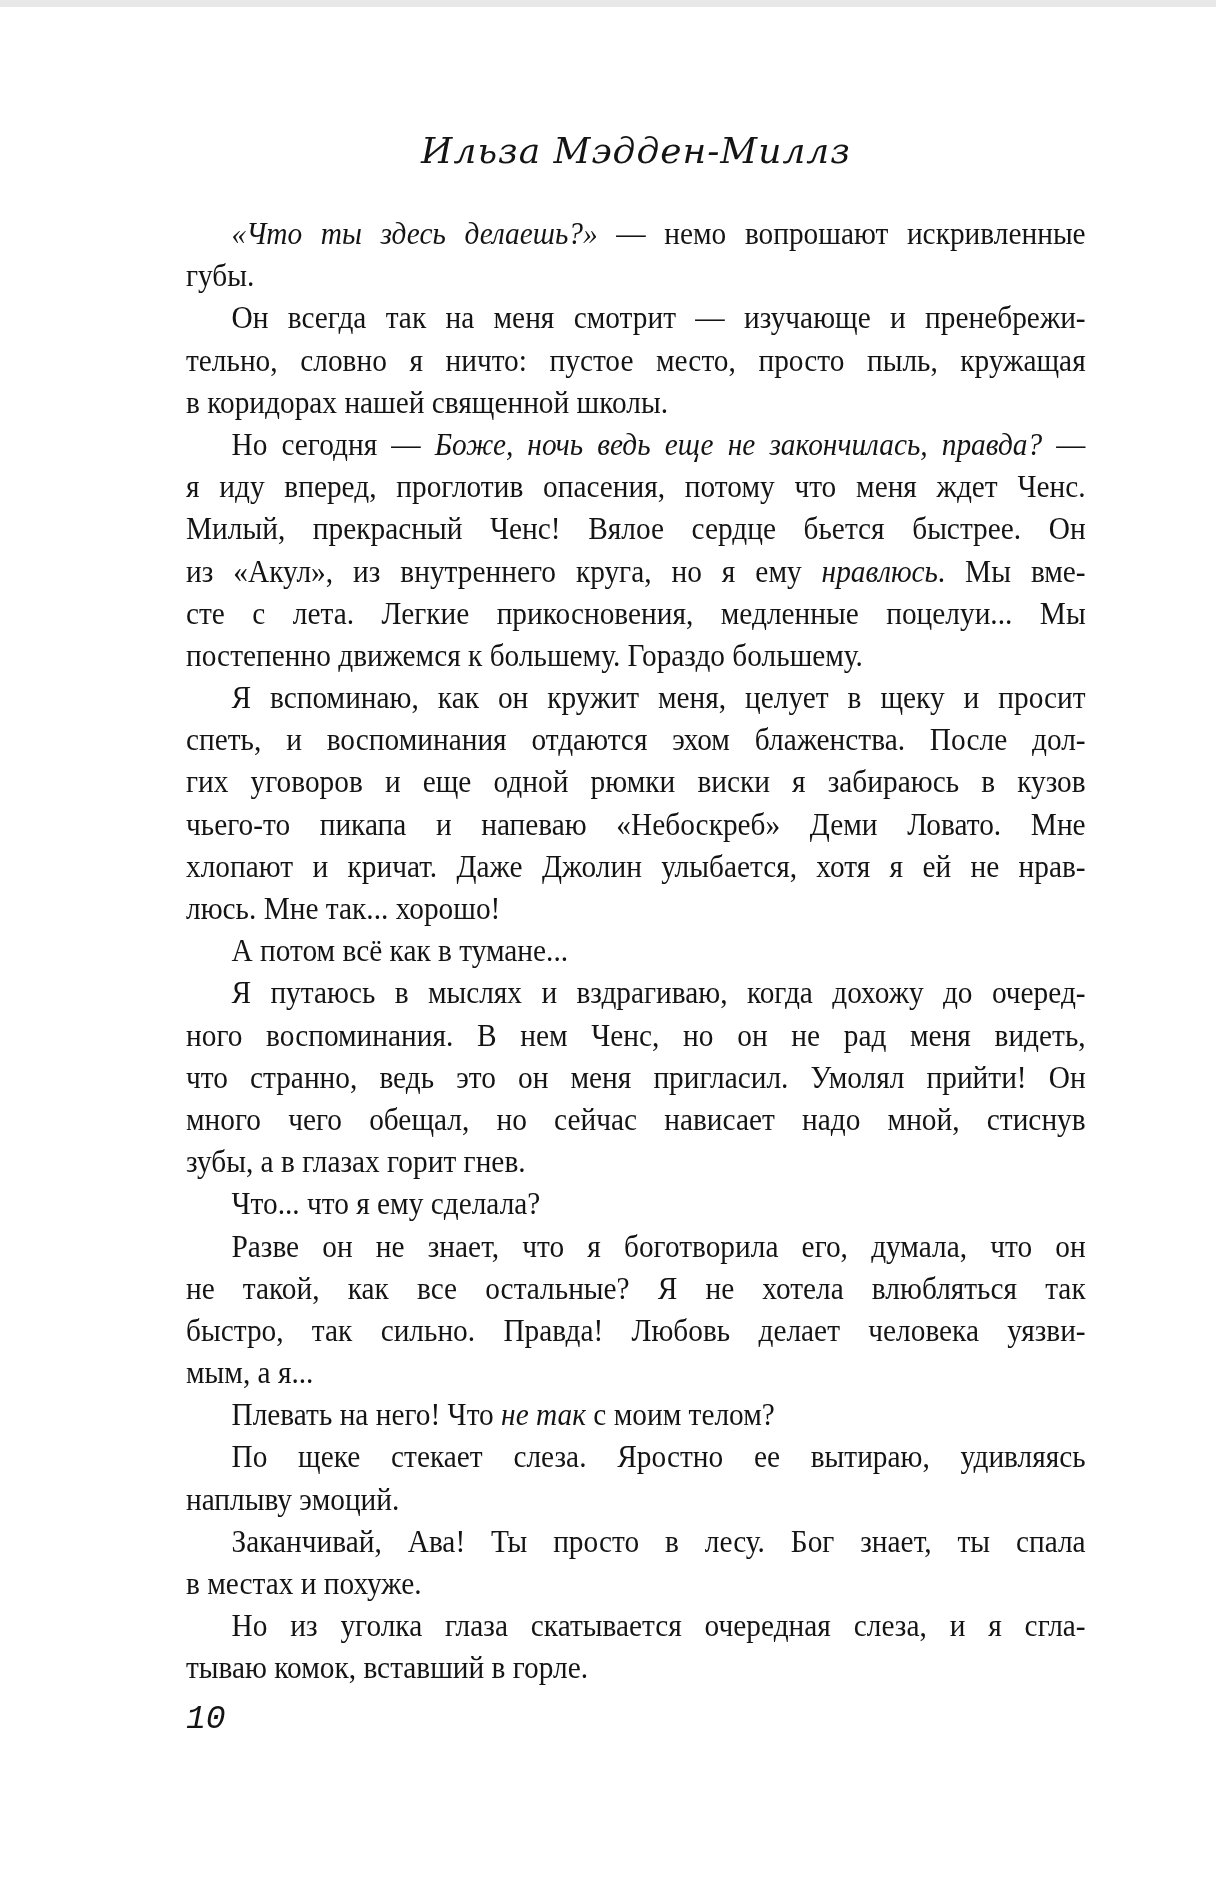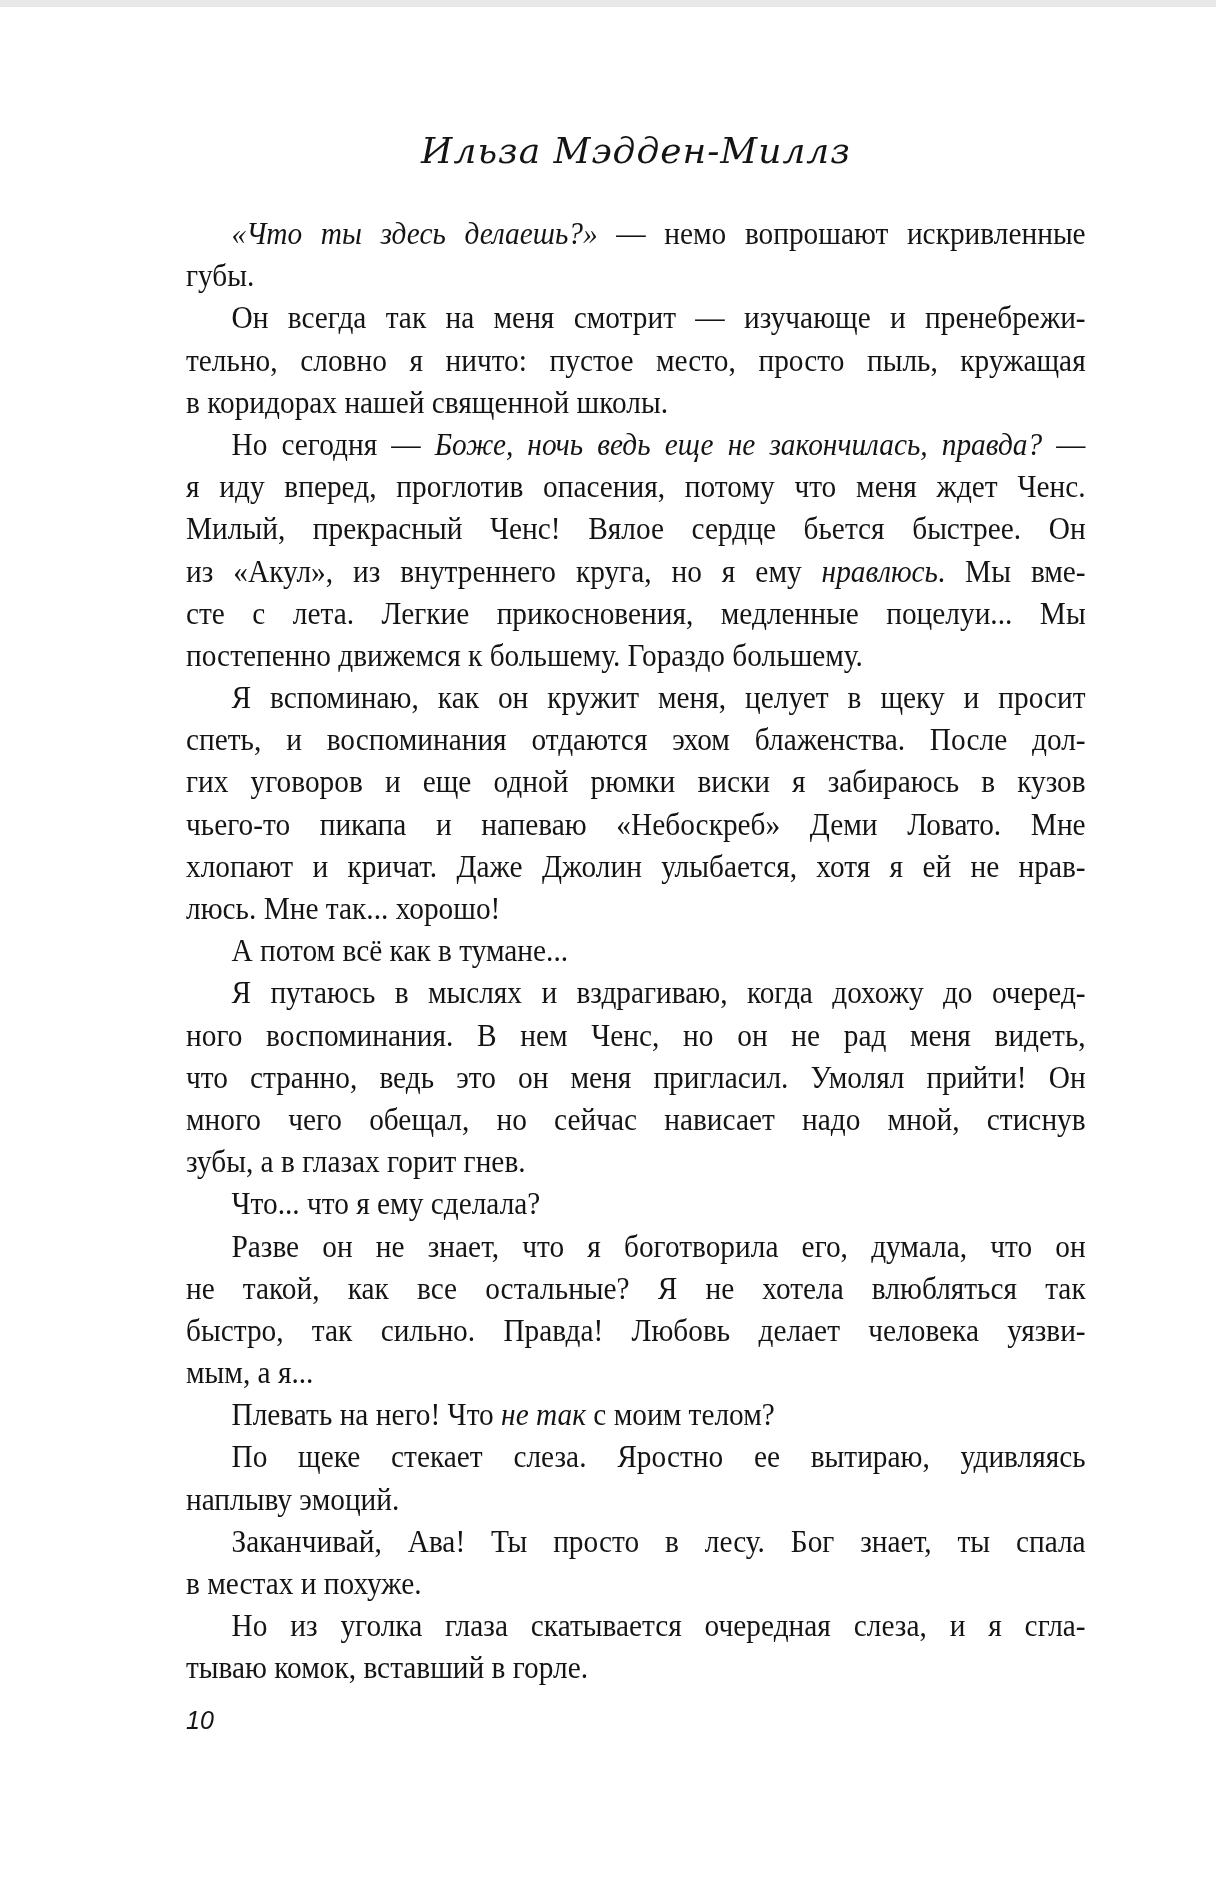--- a/index.html
+++ b/index.html
@@ -53,23 +53,23 @@
   .line.indent {
     text-indent: 48px;
   }
   .line em {
     font-style: italic;
   }
   .page-number {
     position: absolute;
     left: 186px;
     top: 1692px;
-    font-family: Liberation Sans, sans-serif;
+    font-family: Liberation Mono, monospace;
     font-style: italic;
-    font-size: 25px;
+    font-size: 33px;
     line-height: 42px;
   }
 </style>
 </head>
 <body>
 
 <div class="page">
   <div class="running-header">Ильза Мэдден-Миллз</div>
 
   <div class="page-text">

